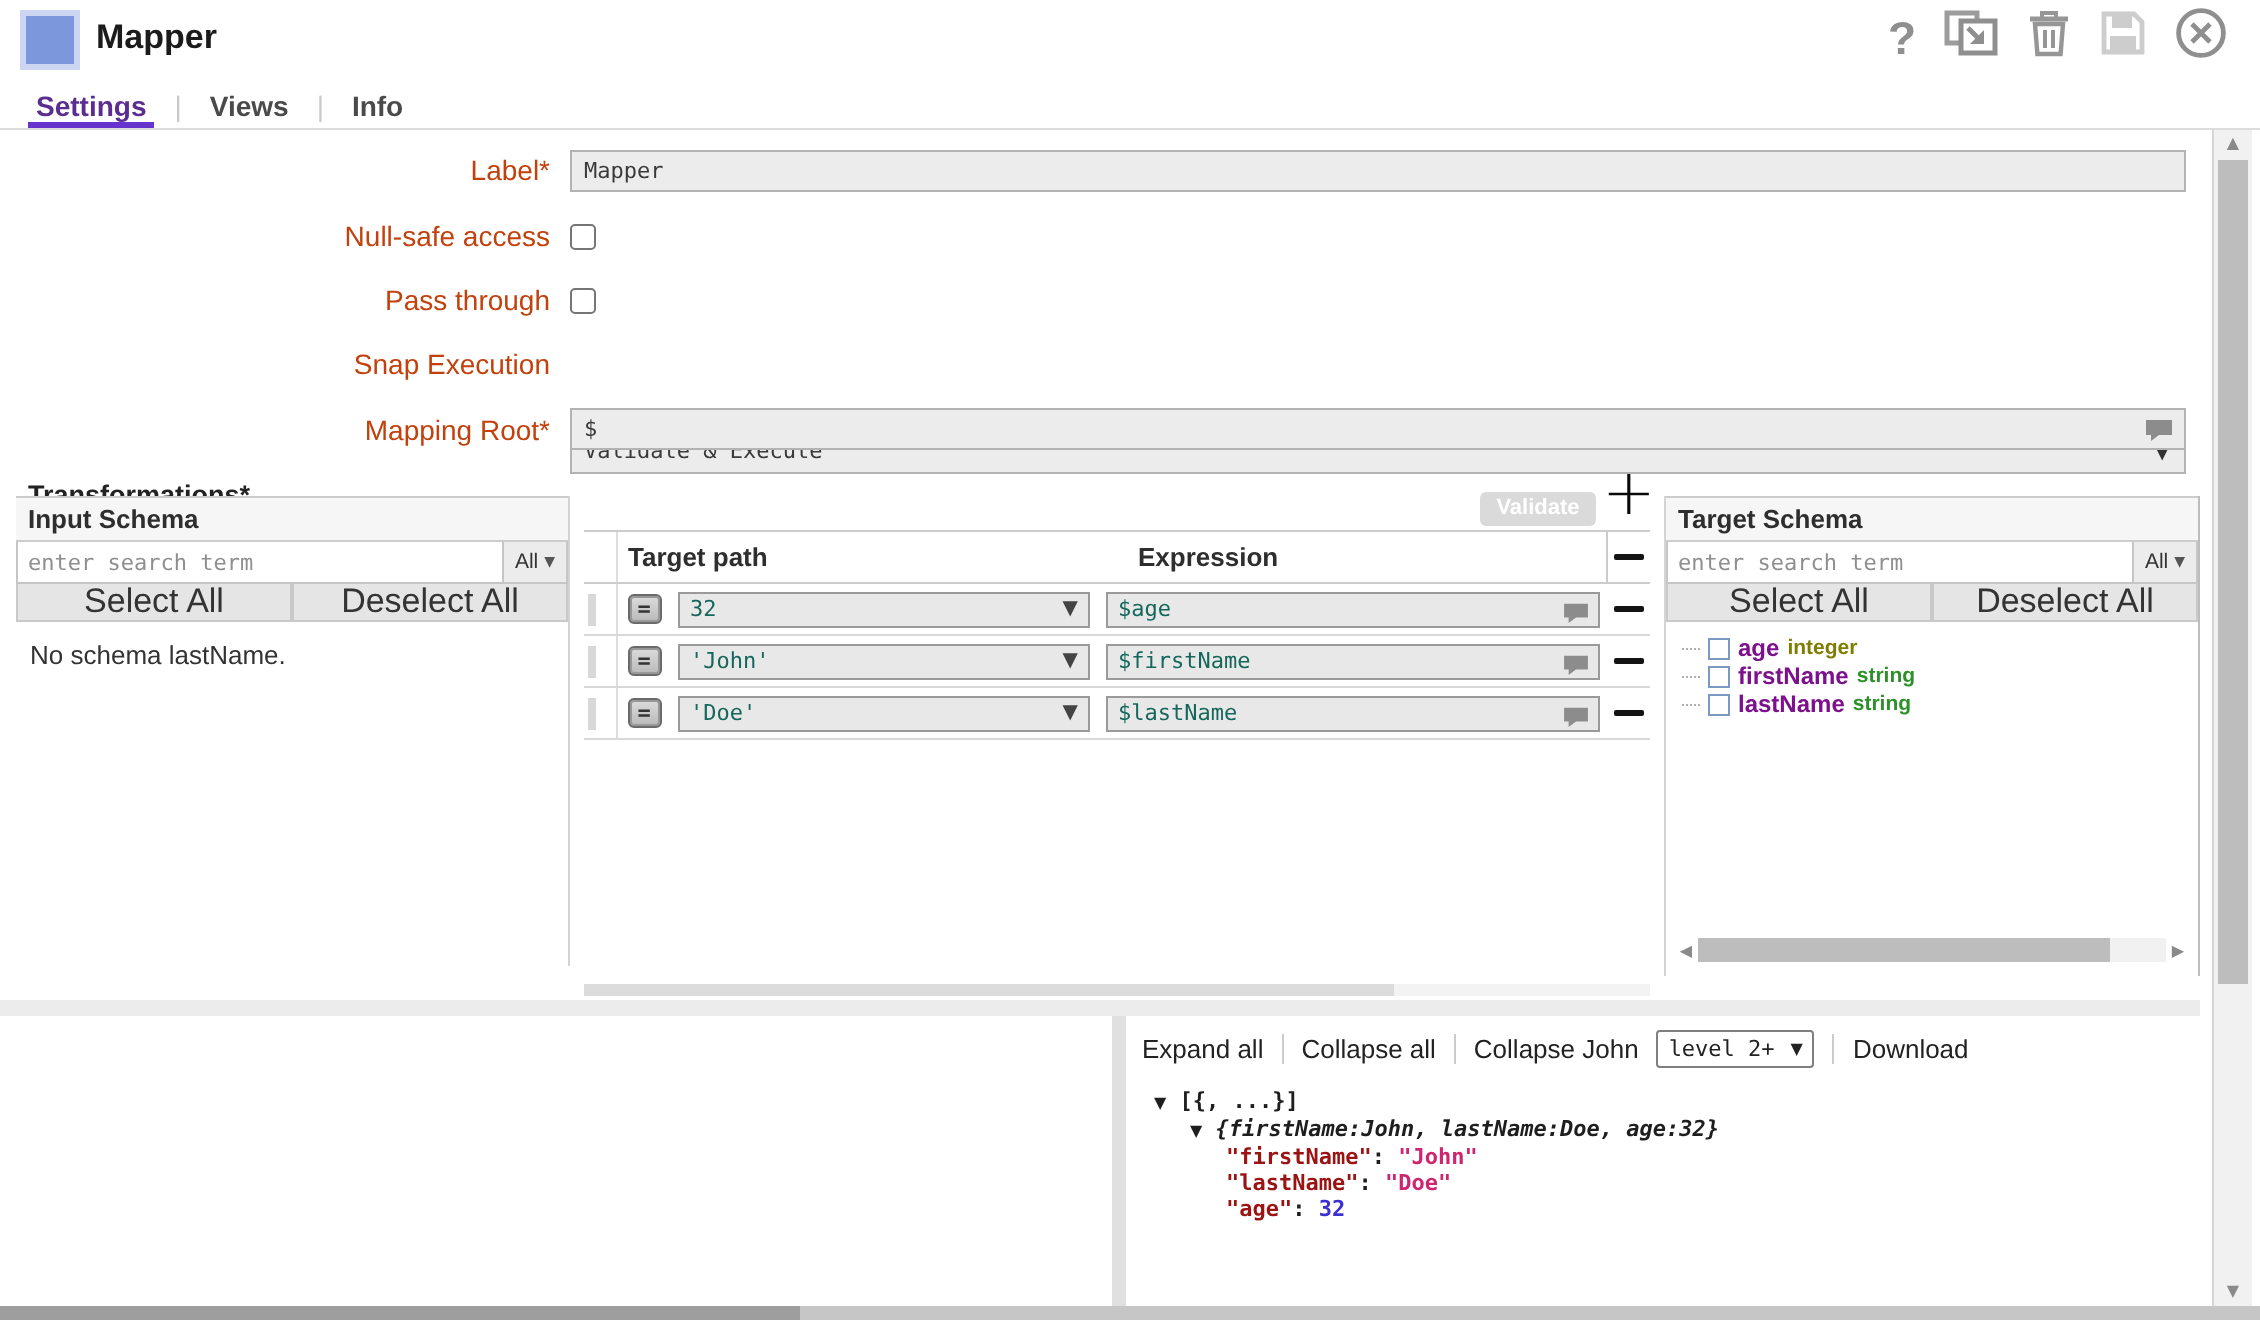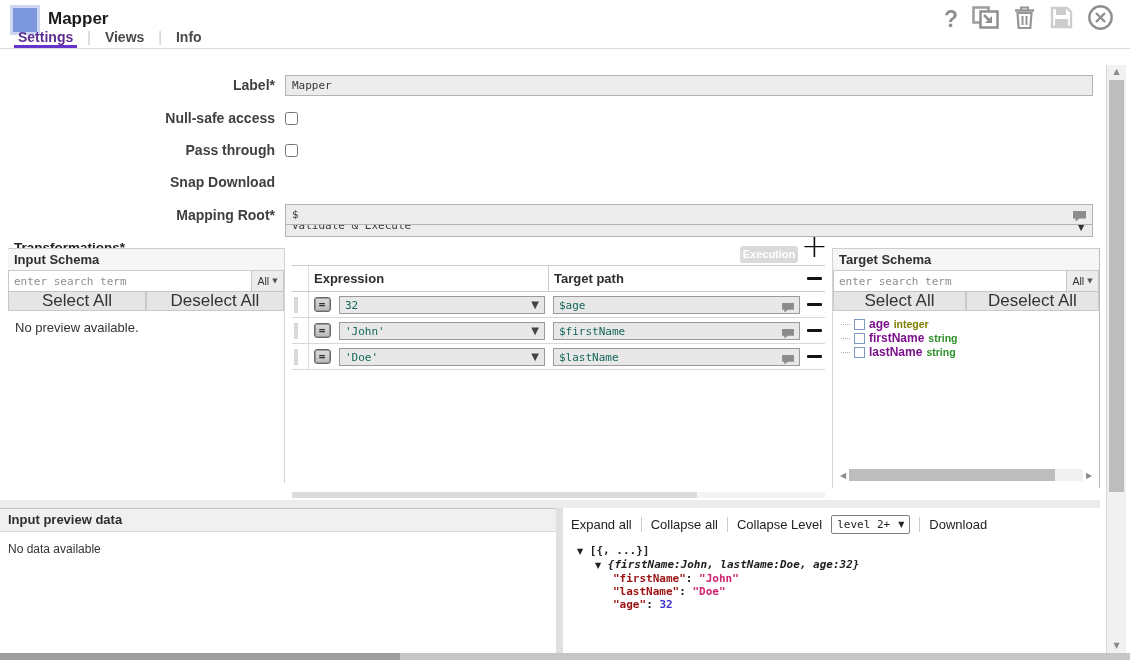--- a/index.html
+++ b/index.html
@@ -9,28 +9,28 @@
 
   
   .hdr{ position:absolute; top:0; left:0; width:1130px; height:42px; background:#fff; }
   .snap-icon{ position:absolute; left:10px; top:5px; width:30px; height:30px;
               background:#7d97dd; border:3px solid #ccd5f1; }
   .title{ position:absolute; left:48px; top:9px; font-size:17px; font-weight:bold; color:#1b1b1b; }
   .hdr-actions{ position:absolute; top:4px; right:16px; display:flex; align-items:center; gap:14px; height:30px; }
   .help-q{ font-size:23px; font-weight:bold; color:#8f8f8f; line-height:26px; cursor:pointer; }
 
   
-  .tabs{ position:absolute; top:26px; left:0; width:1130px; height:23px; border-bottom:1px solid #dcdcdc;
+  .tabs{ position:absolute; top:42px; left:0; width:1130px; height:23px; border-bottom:1px solid #dcdcdc;
          display:flex; align-items:flex-end; padding-left:14px; gap:10px; }
   .tab{ font-size:14px; font-weight:bold; color:#4a4a4a; padding:0 4px 3px 4px; cursor:pointer; }
   .tab.active{ color:#5b2d90; border-bottom:3px solid #6633cc; padding-bottom:0; }
   .tab-sep{ color:#c9c9c9; font-size:14px; padding-bottom:3px; }
 
   
-  .flabel{ position:absolute; left:14px; width:261px; text-align:right; font-size:14px; font-weight:bold; color:#404040; }
+  .flabel{ position:absolute; left:14px; width:261px; text-align:right; font-size:14px; font-weight:normal; color:#c2410c; }
   .tfield{ position:absolute; left:285px; width:808px; height:21px; background:#ececec; border:1px solid #b3b3b3;
            font-family:"DejaVu Sans Mono", monospace; font-size:11px; color:#3a3a3a; padding:0 6px; }
   .fakesel{ position:absolute; left:285px; width:808px; height:21px; background:#ececec; border:1px solid #b3b3b3;
             font-family:"DejaVu Sans Mono", monospace; font-size:11px; color:#3a3a3a; padding:2px 6px; cursor:pointer;margin-top:45px; }
   .fakesel .caret{ position:absolute; right:7px; top:4px; font-size:10px; color:#333;
                    font-family:"DejaVu Sans", sans-serif; }
   .cbx{ position:absolute; left:285px; width:13px; height:13px; accent-color:#8a8a8a; }
   .bubble{ position:absolute; }
 
   
@@ -186,59 +186,59 @@
 
   <div class="flabel" style="top:77px">Label*</div>
   <input class="tfield" style="top: 75px;" value="Mapper">
 
   <div class="flabel" style="top:110px">Null-safe access</div>
   <input type="checkbox" class="cbx" style="top: 112px;">
 
   <div class="flabel" style="top:142px">Pass through</div>
   <input type="checkbox" class="cbx" style="top: 144px;">
 
-  <div class="flabel" style="top:174px">Snap Download</div>
+  <div class="flabel" style="top:174px">Snap Execution</div>
   <div class="fakesel" style="top:171px">
     <span>Validate &amp; Execute</span>
     <span class="caret">▼</span>
   </div>
 
   <div class="flabel" style="top:207px">Mapping Root*</div>
   <input class="tfield" style="top: 204px;" value="$">
   <span class="bubble" style="left:1072px; top:208px">
     <svg width="15" height="12" viewBox="0 0 15 12">
         <path d="M1 1 h13 v7.5 H7.5 L3.5 11.5 V8.5 H1 z" fill="#8c8c8c"></path>
       </svg>
   </span>
 
   <div class="trf-label">Transformations*</div>
-  <div class="smartlink">Execution</div>
+  <div class="smartlink">Validate</div>
   <div class="plusbtn">+</div>
 
   <div class="panel" id="input-schema">
     <div class="panel-hd">Input Schema</div>
     <div class="search-row">
       <input class="search-inp" placeholder="enter search term" style="">
       <div class="all-box">
         <span>All</span>
         <span class="caret">▼</span>
       </div>
     </div>
     <div class="sel-row">
       <div class="sel-btn">Select All</div>
       <div class="sel-btn">Deselect All</div>
     </div>
-    <div class="empty-txt">No preview available.</div>
+    <div class="empty-txt">No schema lastName.</div>
   </div>
 
   <div id="mtable">
     <div class="mt-row mt-hd">
       <div class="gutter"></div>
+      <div class="hcell tgt">Target path</div>
       <div class="hcell expr">Expression</div>
-      <div class="hcell tgt">Target path</div>
       <div class="mcell-minus">
           <div class="dash"></div>
         </div>
     </div>
 
     <div class="mt-row mrow">
       <div class="gutter">
           <div class="grip"></div>
         </div>
       <div class="mcell-op">
@@ -357,34 +357,30 @@
       <span class="hs-arrow">◀</span>
       <div class="hs-track">
           <div class="hs-thumb"></div>
         </div>
       <span class="hs-arrow">▶</span>
     </div>
   </div>
 
   <div class="gapstrip"></div>
 
-  <div id="input-preview">
-    <div class="pv-hd">Input preview data</div>
-    <div class="pv-empty">No data available</div>
-  </div>
 
   <div class="vsep"></div>
 
   <div id="output-preview">
     <div class="ptoolbar">
       <span class="tb-link">Expand all</span>
       <span class="tb-sep"></span>
       <span class="tb-link">Collapse all</span>
       <span class="tb-sep"></span>
-      <span>Collapse Level</span>
+      <span>Collapse John</span>
       <span class="lvl-select">
         <span class="val">level 2+</span>
         <span class="caret">▼</span>
       </span>
       <span class="tb-sep"></span>
       <span class="tb-link">Download</span>
     </div>
     <div class="jtree">
       <div class="jline ind1"><span class="exp">▼</span> <span>[{, ...}]</span></div>
       <div class="jline ind2"><span class="exp">▼</span> <span>{firstName:John, lastName:Doe, age:32}</span></div>

